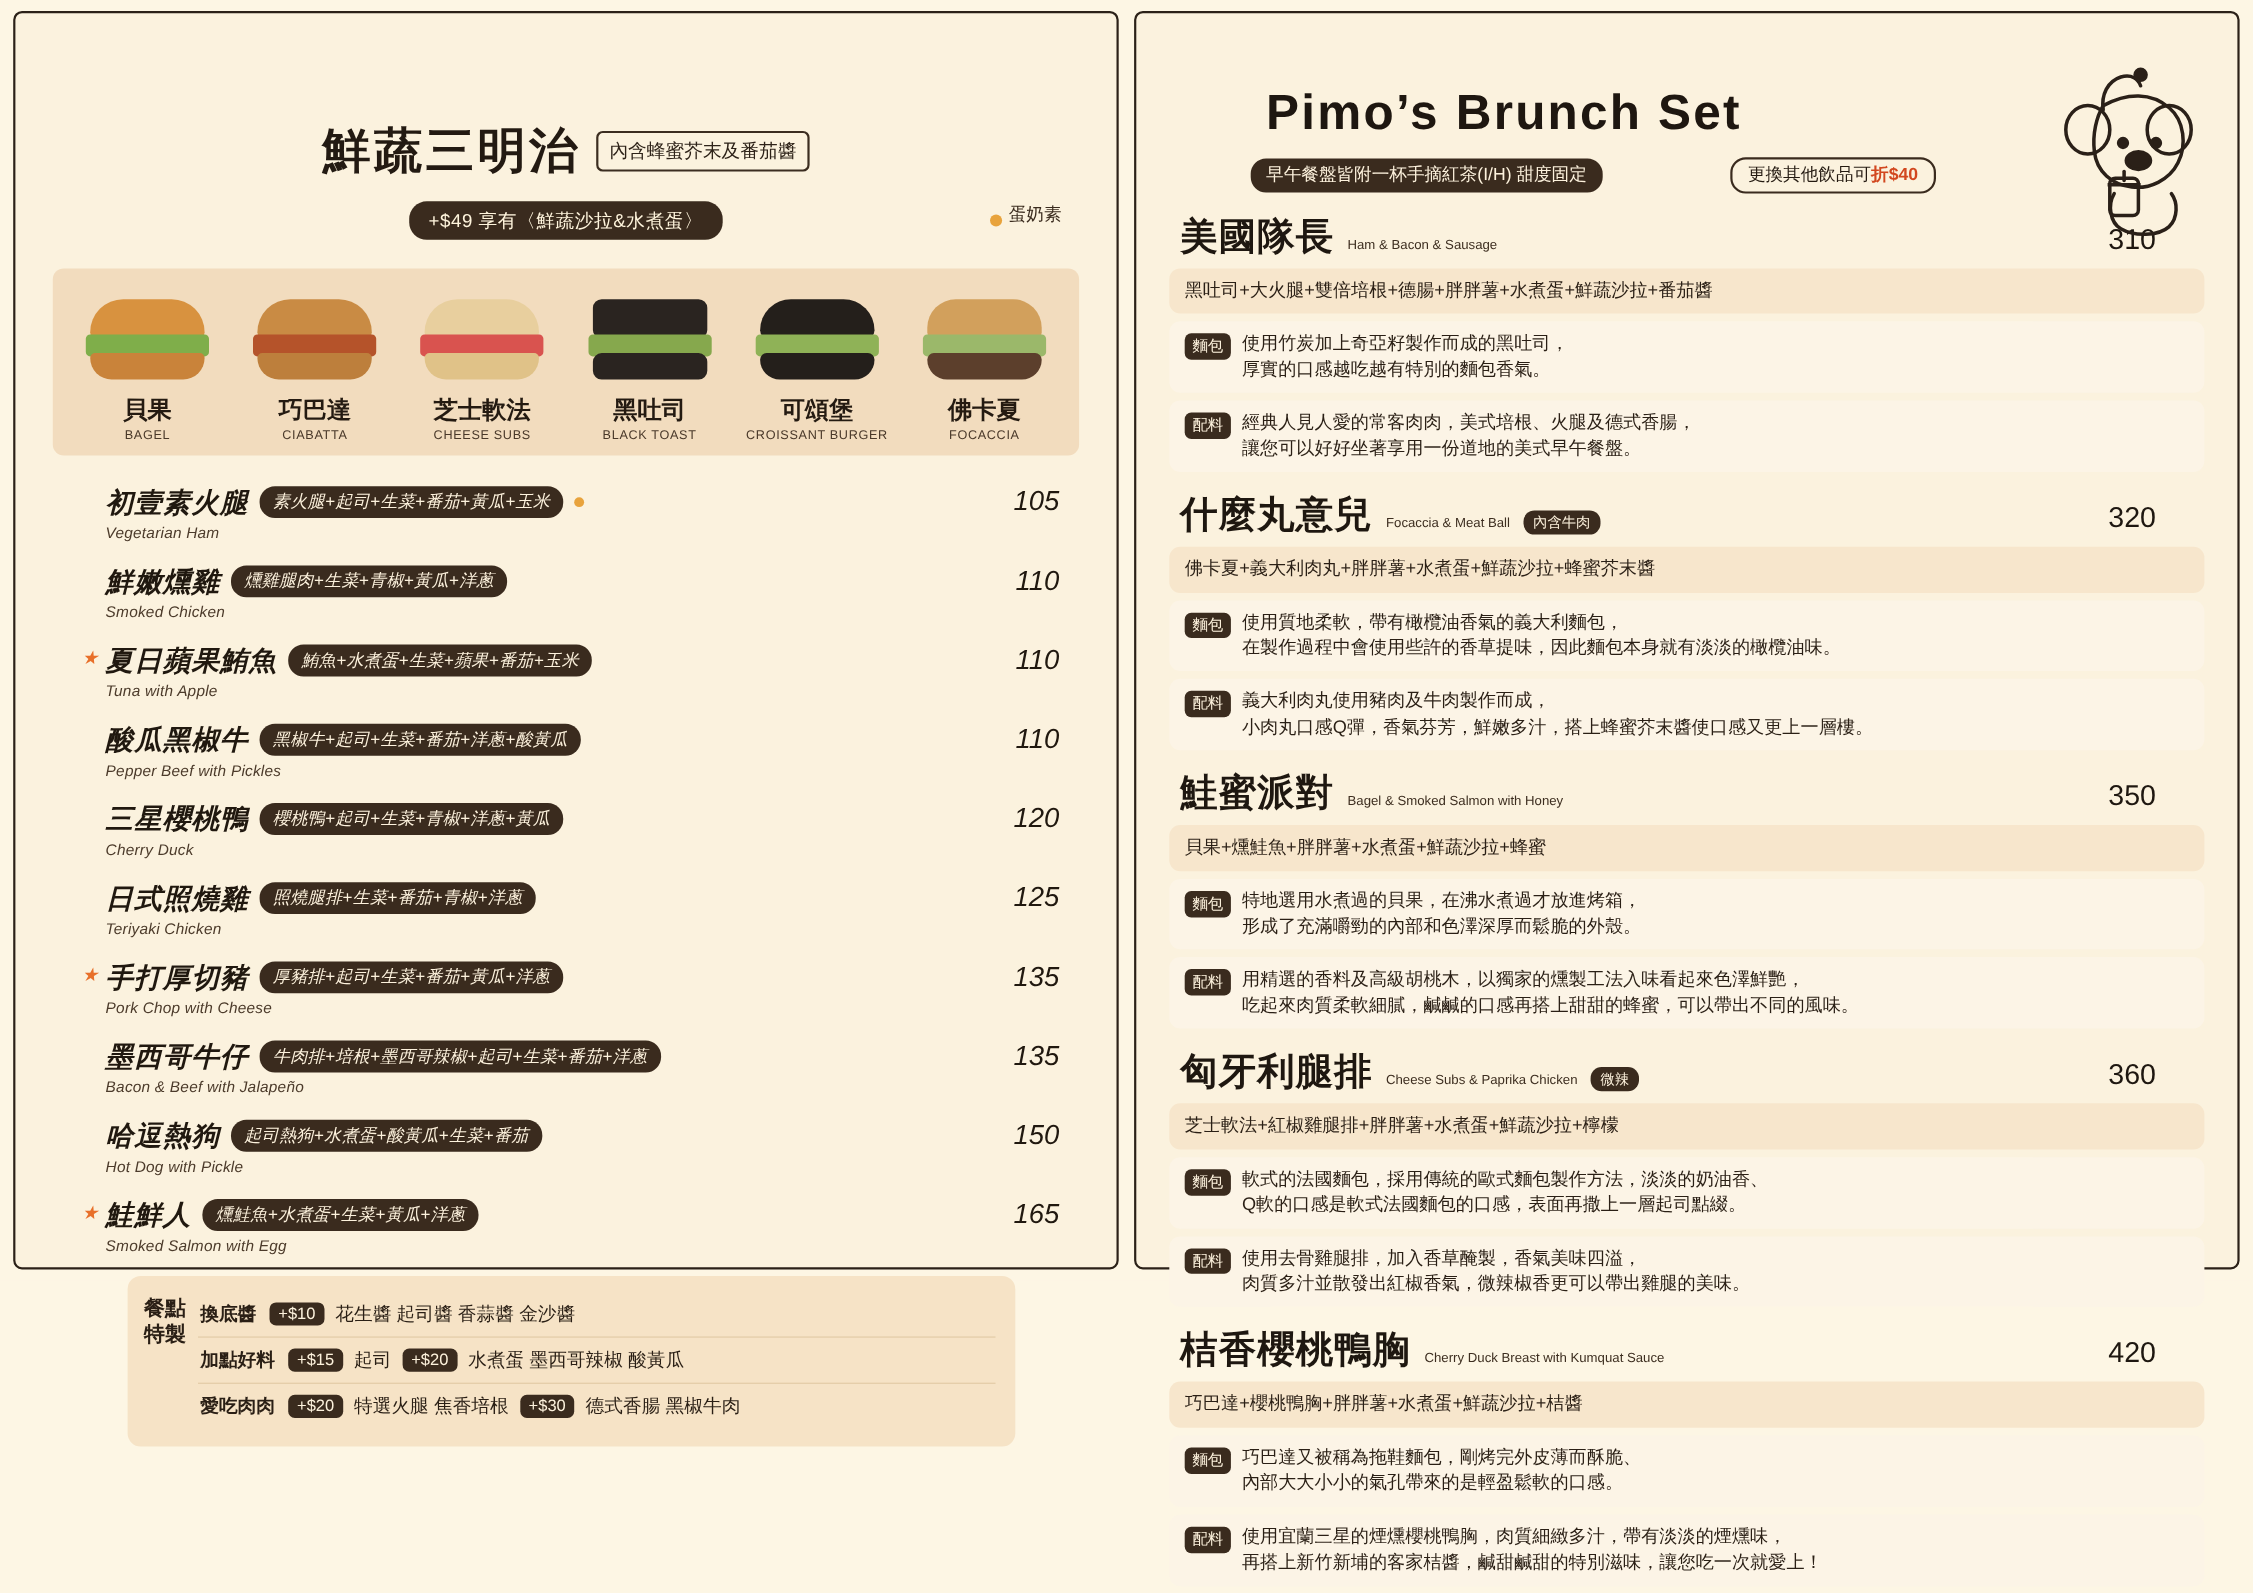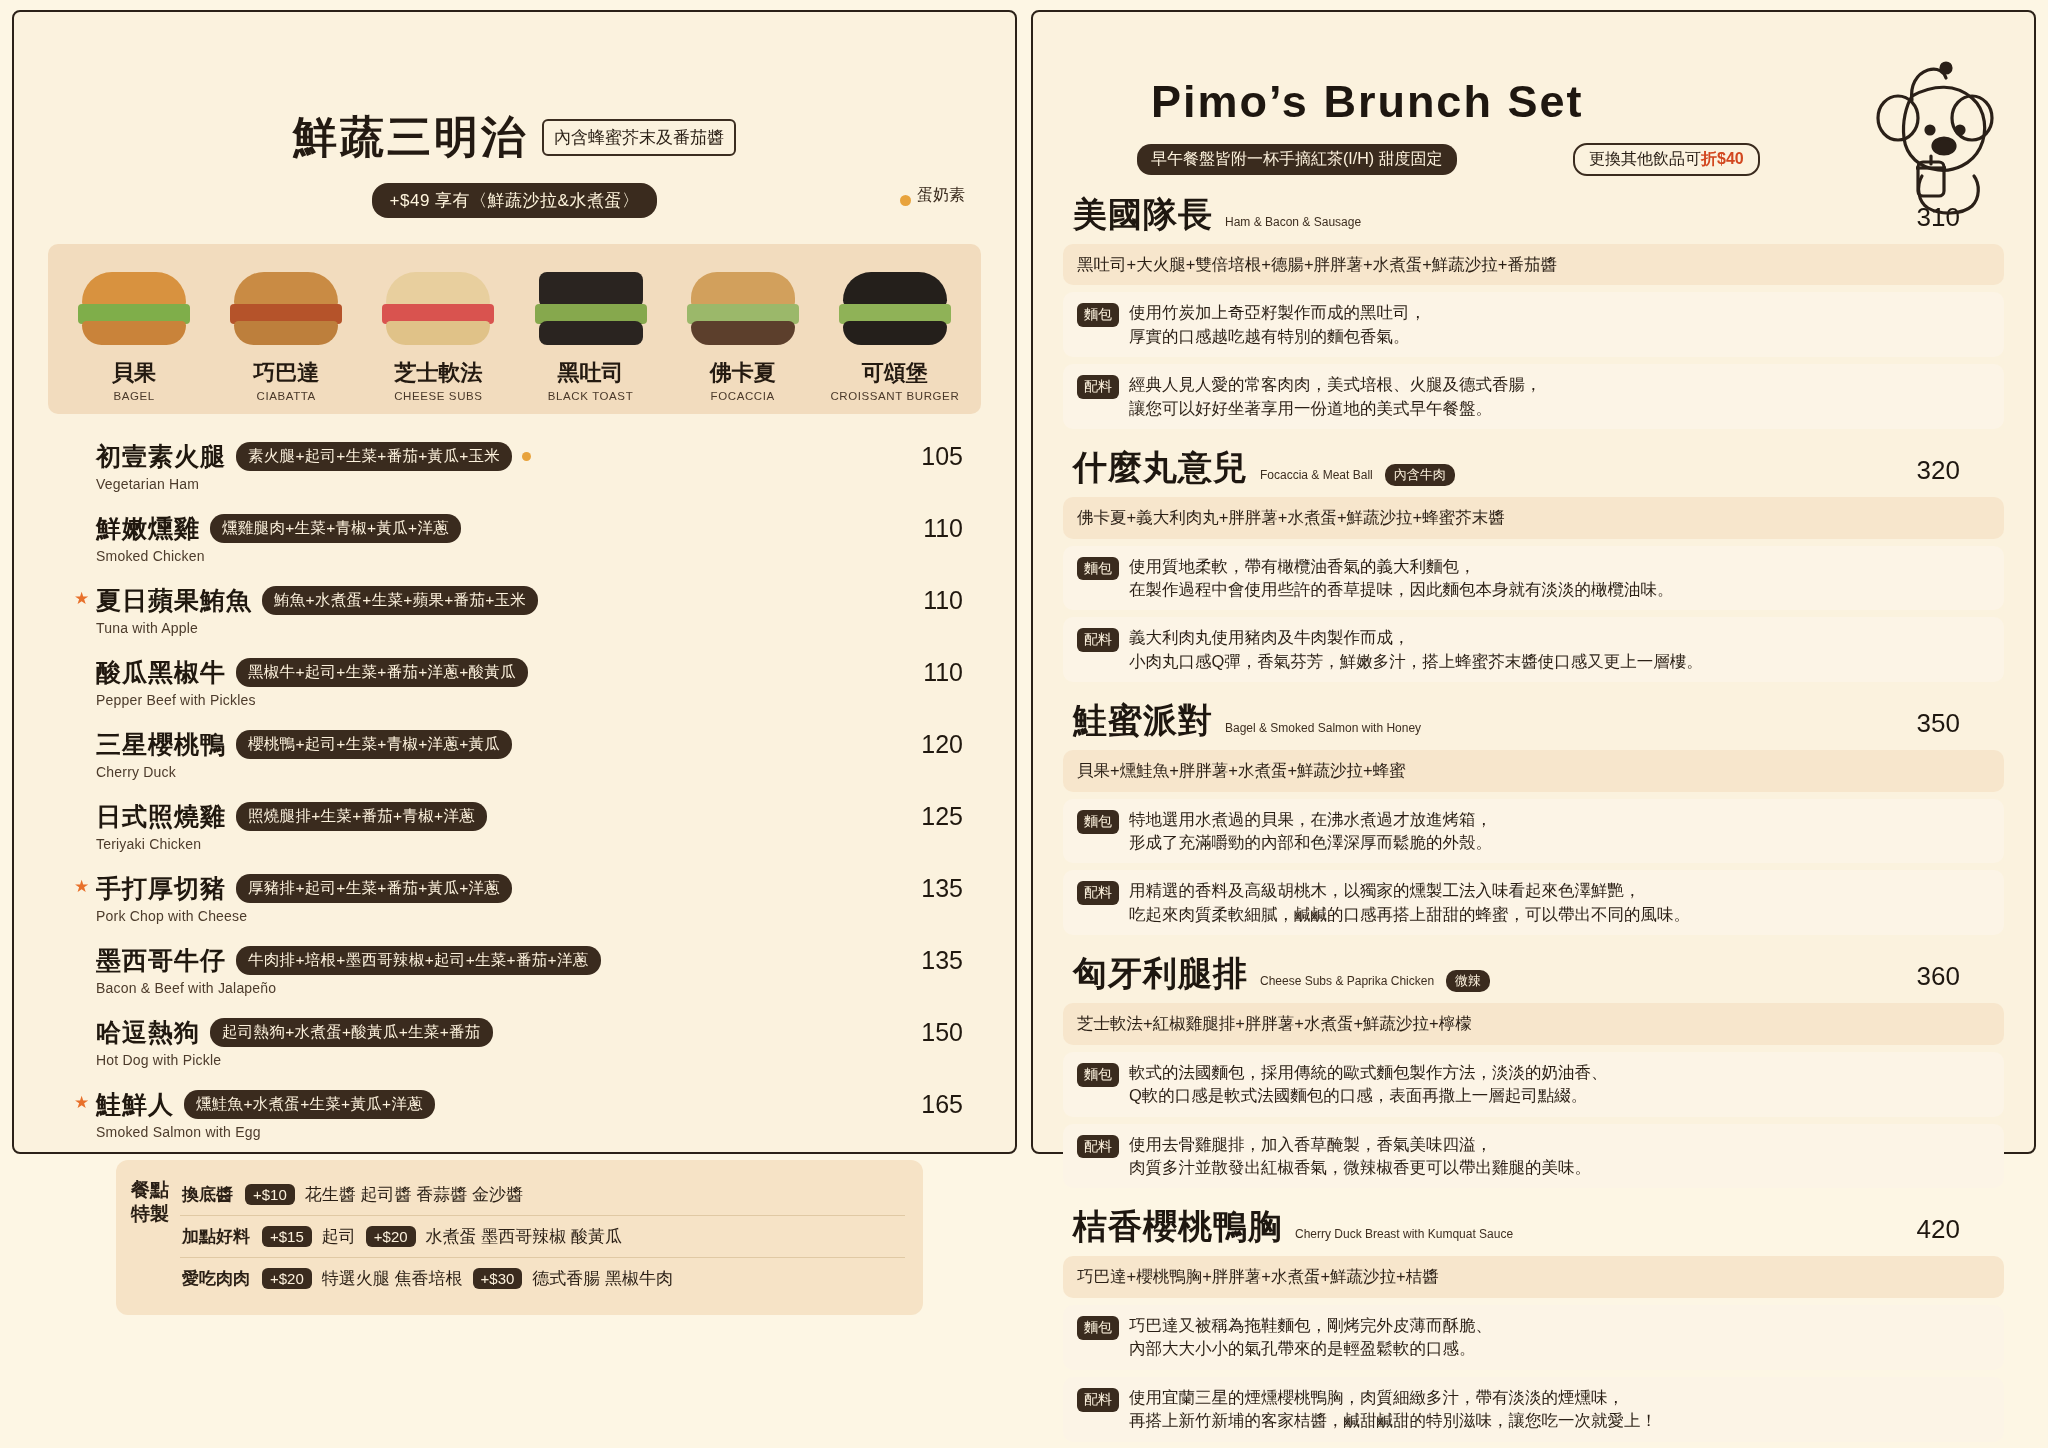--- a/index.html
+++ b/index.html
@@ -99,21 +99,21 @@
   .sw.black .mid { background: #86a84d; }
   .sw.black .bot { background: #2a2420; border-radius: 8px; }
   .sw.croissant .top { background: #241f1b; border-radius: 36px 36px 10px 10px; }
   .sw.croissant .mid { background: #8fb257; }
   .sw.croissant .bot { background: #241f1b; border-radius: 8px 8px 24px 24px; }
   .sw.focaccia .top { background: #d2a05c; border-radius: 26px 26px 6px 6px; }
   .sw.focaccia .mid { background: #9bb86a; }
   .sw.focaccia .bot { background: #5c3f2c; border-radius: 6px 6px 18px 18px; }
 
   
-  .items { margin-top: 26px; padding: 0 18px 0 26px; }
+  .items { margin-top: 26px; padding: 0 18px 0 26px; font-style: italic; }
   .item {
     display: flex; align-items: flex-start;
     margin-bottom: 20px;
   }
   .star {
     width: 22px; color: #e8702a; font-size: 17px; line-height: 30px; flex: none;
   }
   .item-main { flex: 1; }
   .item-top { display: flex; align-items: center; gap: 10px; flex-wrap: wrap; }
   .item-zh { font-size: 25px; font-weight: bold; color: #20180f; letter-spacing: 1px; }
@@ -254,39 +254,39 @@
               <div class="top"></div>
               <div class="mid"></div>
               <div class="bot"></div>
             </div>
         </div>
         <div class="zh">黑吐司</div>
         <div class="en">BLACK TOAST</div>
       </div>
       <div class="bread">
         <div class="pic">
+          <div class="sw croissant">
+              <div class="top"></div>
+              <div class="mid"></div>
+              <div class="bot"></div>
+            </div>
+        </div>
+        <div class="zh">可頌堡</div>
+        <div class="en">CROISSANT BURGER</div>
+      </div>
+      <div class="bread">
+        <div class="pic">
           <div class="sw focaccia">
               <div class="top"></div>
               <div class="mid"></div>
               <div class="bot"></div>
             </div>
         </div>
         <div class="zh">佛卡夏</div>
         <div class="en">FOCACCIA</div>
-      </div>
-      <div class="bread">
-        <div class="pic">
-          <div class="sw croissant">
-              <div class="top"></div>
-              <div class="mid"></div>
-              <div class="bot"></div>
-            </div>
-        </div>
-        <div class="zh">可頌堡</div>
-        <div class="en">CROISSANT BURGER</div>
       </div>
     </div>
 
     <div class="items">
 
       <div class="item">
         <div class="star"></div>
         <div class="item-main">
           <div class="item-top">
             <span class="item-zh">初壹素火腿</span>

